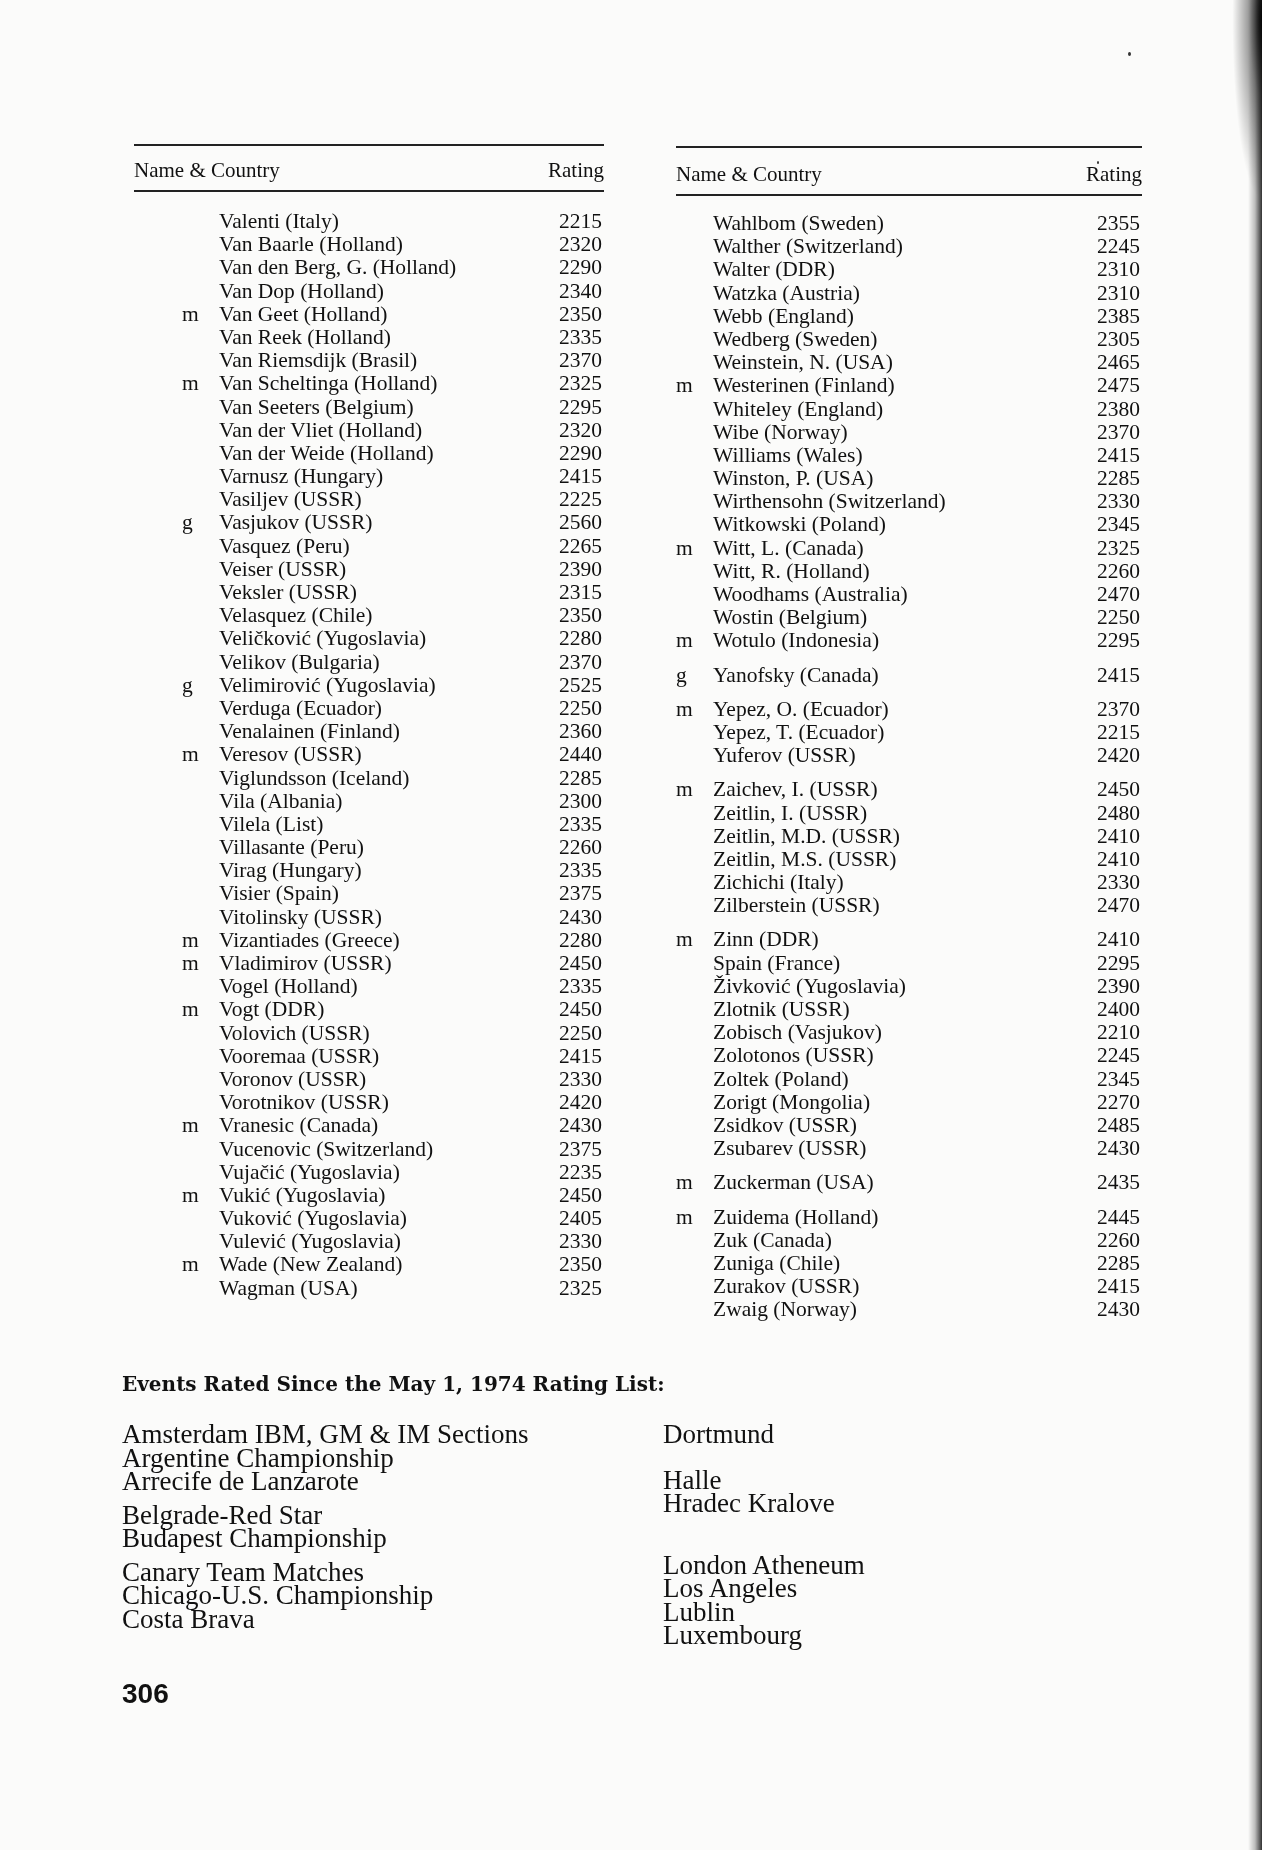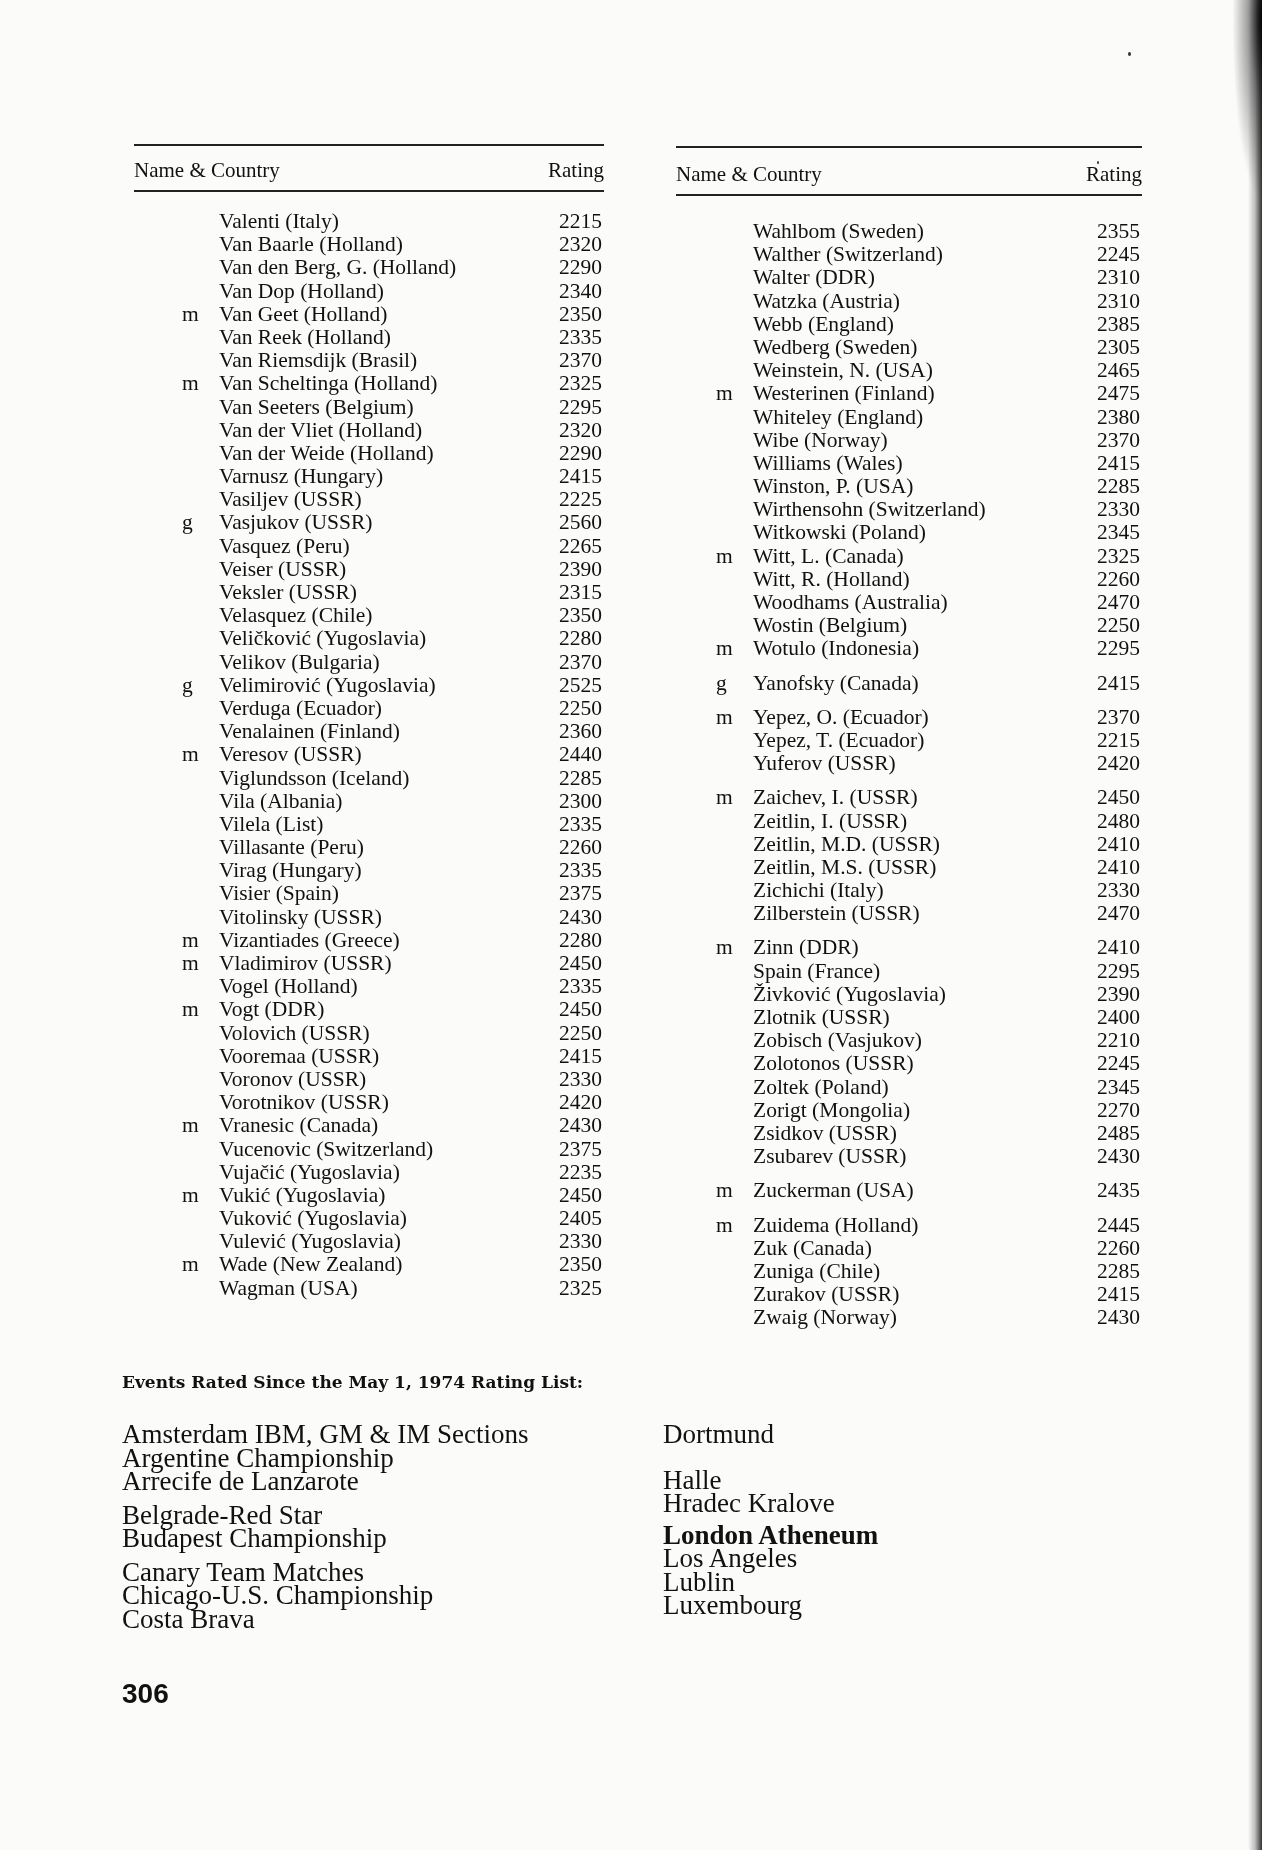--- a/index.html
+++ b/index.html
@@ -30,21 +30,21 @@
   .row {
     position:relative; height:23.2px; font-size:21.5px; line-height:23.2px;
     white-space:nowrap;
   }
   .row.gap { margin-top:11px; }
   .row .title { position:absolute; left:0; }
   .row .name { position:absolute; left:37px; }
   .row .rating { position:absolute; right:2px; }
   .events-title {
     position:absolute; left:122px; top:1372px;
-    font-family:"DejaVu Serif", serif; font-weight:bold; font-size:17px;
+    font-family:"DejaVu Serif", serif; font-weight:bold; font-size:20px;
   }
   .events-col { position:absolute; font-size:27px; }
   .ev { height:23.5px; line-height:23.5px; white-space:nowrap; }
   .ev.gap { margin-top:10px; }
   .page-number {
     position:absolute; left:122px; top:1678px;
     font-family:Liberation Sans, sans-serif; font-weight:bold; font-size:28px;
   }
   .speck { position:absolute; width:3px; height:4px; background:#333; border-radius:50%; }
 </style>
@@ -300,21 +300,21 @@
     </div>
 </div>
 
 <div class="table" id="right-table" style="left:676px; top:142px; width:466px; height:1190px;">
   <div class="rule" style="top:4px;"></div>
   <div class="hdr" style="top:20px;">
     <span class="h-name">Name &amp; Country</span>
     <span class="h-rating">Rating</span>
   </div>
   <div class="rule" style="top:52px;"></div>
-  <div class="rows" id="right-rows" style="top:78px;margin-left:40px;">
+  <div class="rows" id="right-rows" style="top:70px;">
       <div class="row">
         <span class="title"></span>
         <span class="name">Wahlbom (Sweden)</span>
         <span class="rating">2355</span>
       </div>
       <div class="row">
         <span class="title"></span>
         <span class="name">Walther (Switzerland)</span>
         <span class="rating">2245</span>
       </div>
@@ -544,21 +544,21 @@
     <div class="ev gap">Belgrade-Red Star</div>
     <div class="ev">Budapest Championship</div>
     <div class="ev gap">Canary Team Matches</div>
     <div class="ev">Chicago-U.S. Championship</div>
     <div class="ev">Costa Brava</div>
   </div>
 <div class="events-col" id="events-right" style="left:663px; top:1423px;">
     <div class="ev">Dortmund</div>
     <div class="ev gap" style="margin-top: 22px;">Halle</div>
     <div class="ev">Hradec Kralove</div>
-    <div class="ev gap" style="margin-top: 8px; font-weight: bold;">London Atheneum</div>
+    <div class="ev gap" style="margin-top: 38px;">London Atheneum</div>
     <div class="ev">Los Angeles</div>
     <div class="ev">Lublin</div>
     <div class="ev">Luxembourg</div>
   </div>
 
 <div class="page-number">306</div>
 
 <div class="speck" style="left:1128px; top:52px;"></div>
 <div class="speck" style="left:1097px; top:161px; width:2px; height:3px;"></div>
 

